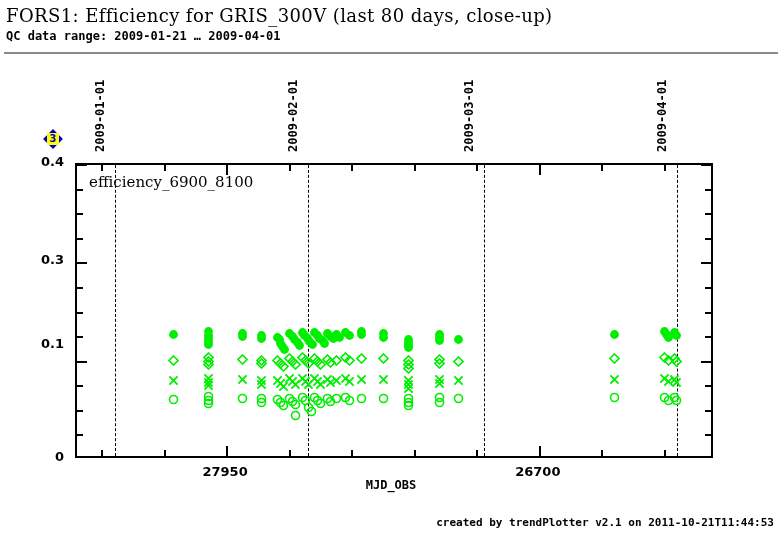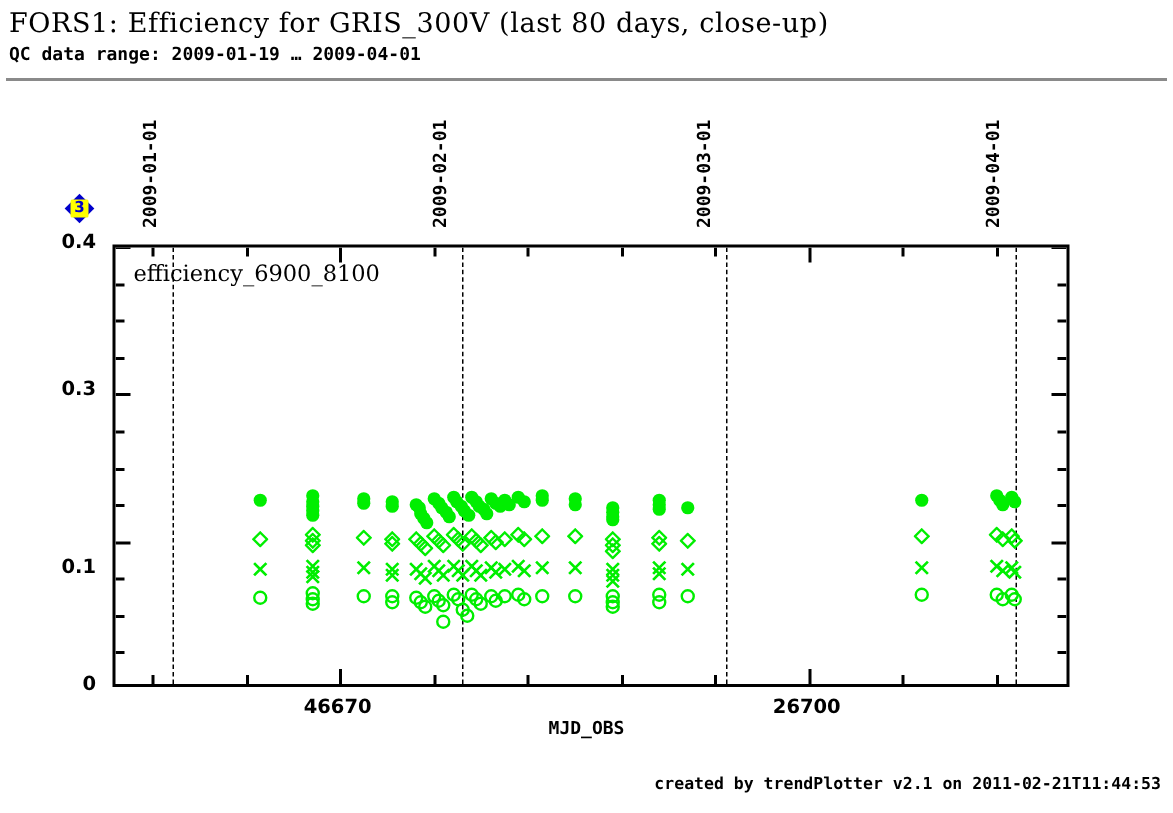--- a/index.html
+++ b/index.html
@@ -203,21 +203,21 @@
   }
 
   
   .marker { position: absolute; }
 </style>
 </head>
 <body>
 
 <div id="header-block">
   <div id="plot-title">FORS1: Efficiency for GRIS_300V (last 80 days, close-up)</div>
-  <div id="qc-range">QC data range: 2009-01-19 … 2009-04-01</div>
+  <div id="qc-range">QC data range: 2009-01-21 … 2009-04-01</div>
   <div id="header-rule"></div>
 </div>
 
 <div id="status-diamond">
   <div class="outer"></div>
   <div class="inner"></div>
   <div class="num">3</div>
 </div>
 
 <div id="date-tick-labels">
@@ -230,26 +230,26 @@
     <div class="date-label-holder" style="left: 475.569px;">
       <div class="date-label">2009-03-01</div>
     </div>
     <div class="date-label-holder" style="left: 669.471px;">
       <div class="date-label">2009-04-01</div>
     </div>
   </div>
 
 <div id="y-axis-labels">
     <div class="ylabel-text" style="top: 449px;">0</div>
-    <div class="ylabel-text" style="top: 371px;">0.1</div>
+    <div class="ylabel-text" style="top: 336px;">0.1</div>
     <div class="ylabel-text" style="top: 252.333px;">0.3</div>
     <div class="ylabel-text" style="top: 154px;">0.4</div>
   </div>
 <div id="x-axis-labels">
-    <div class="xlabel-text" style="left: 180.118px; top: 464px;">46670</div>
+    <div class="xlabel-text" style="left: 180.118px; top: 464px;">27950</div>
     <div class="xlabel-text" style="left: 492.863px; top: 464px;">26700</div>
   </div>
 
 <div id="plot-frame">
   <div id="plot-inner">
     <div id="gridlines">
         <div class="vgrid" style="left: 37.5294px;"></div>
         <div class="vgrid" style="left: 231.431px;"></div>
         <div class="vgrid" style="left: 406.569px;"></div>
         <div class="vgrid" style="left: 600.471px;"></div>
@@ -805,13 +805,13 @@
         <div class="marker" style="left: 593.72px; top: 226.567px;"><svg width="11" height="11" viewBox="0 0 11 11">
             <circle cx="5.5" cy="5.5" r="4.0" fill="none" stroke="#00ee00" stroke-width="1.6"></circle>
           </svg></div>
       </div>
     <div id="legend-text">efficiency_6900_8100</div>
   </div>
 </div>
 
 <div id="xaxis-title">MJD_OBS</div>
 
-<div id="footer-text">created by trendPlotter v2.1 on 2011-02-21T11:44:53</div>
+<div id="footer-text">created by trendPlotter v2.1 on 2011-10-21T11:44:53</div>
 
 </body></html>

